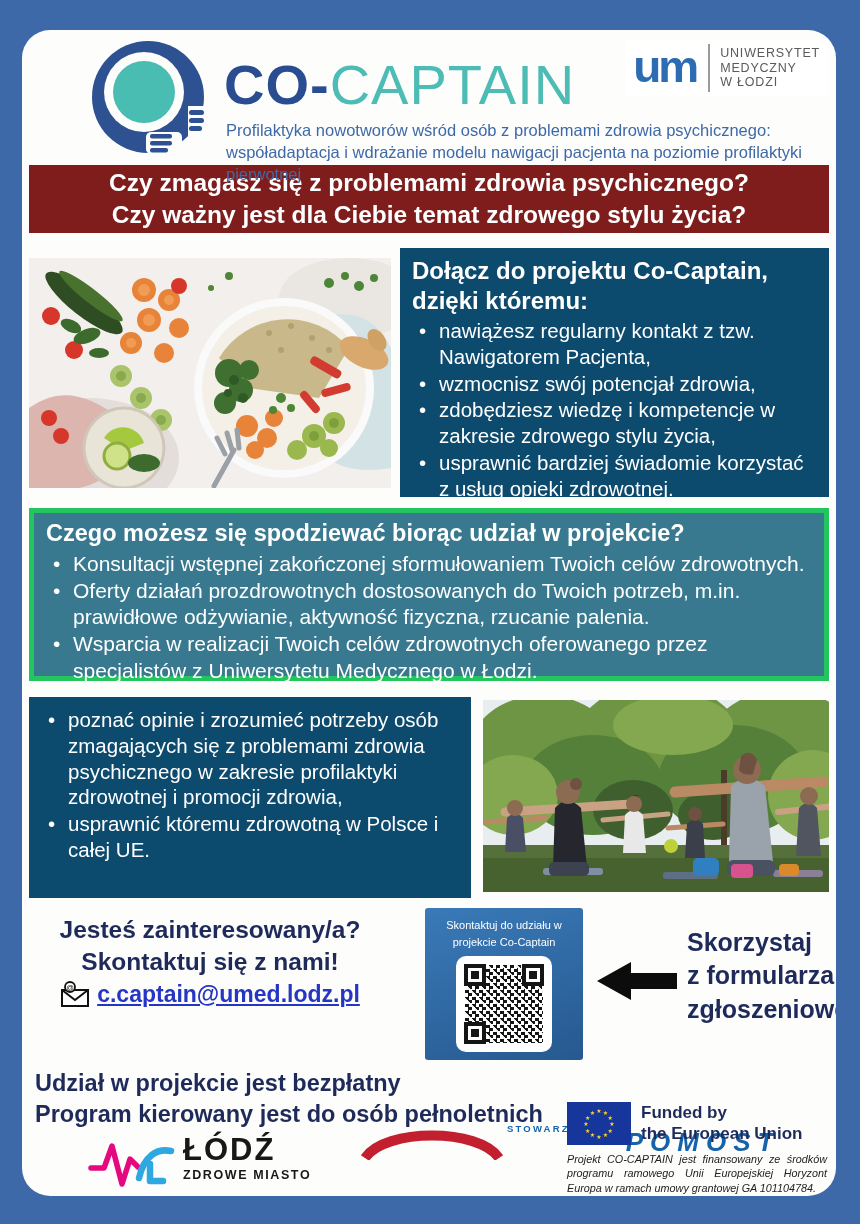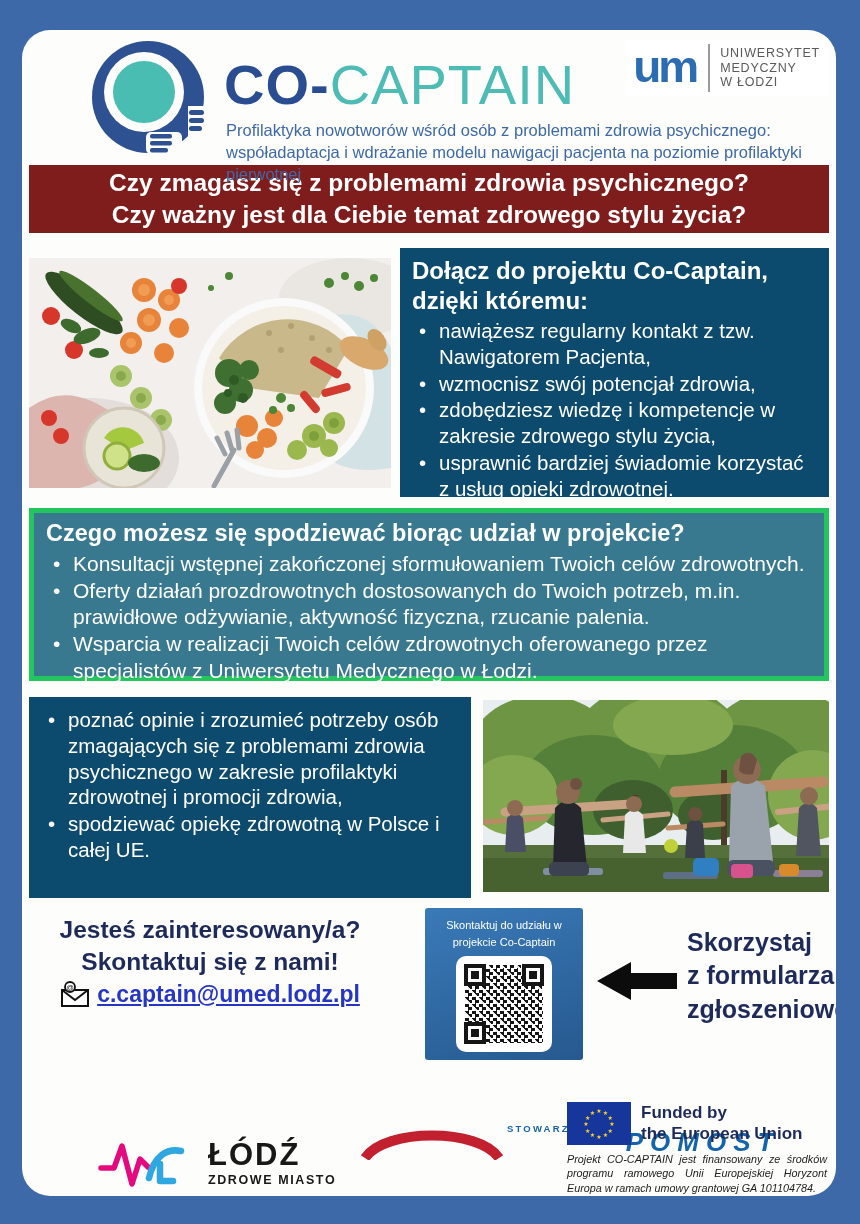--- a/index.html
+++ b/index.html
@@ -61,21 +61,21 @@
       background-size:100% 100%,7px 7px;}
   .qr-finder{position:absolute;width:22px;height:22px;border:4px solid #151515;background:#fff;}
   .qr-finder::after{content:"";position:absolute;inset:3px;background:#151515;}
   .qr-f1{left:8px;top:8px;} .qr-f2{right:8px;top:8px;} .qr-f3{left:8px;bottom:8px;}
   .arrow-wrap{margin:52px 10px 0 14px;flex:none;}
   .cta{padding-top:18px;color:#1e2a5a;font-size:25px;font-weight:700;line-height:1.33;}
 
   
   .bottom-block{position:relative;margin:6px 7px 0 13px;height:128px;}
   .note{position:absolute;left:0;top:0;color:#1e2a5a;font-weight:700;font-size:23.5px;line-height:1.3;}
-  .lodz{position:absolute;left:62px;top:66px;display:flex;align-items:center;gap:19px;}
+  .lodz{position:absolute;left:52px;top:66px;display:flex;align-items:flex-start;gap:4px;}
   .lodz-name{font-size:31px;font-weight:700;color:#181818;letter-spacing:2px;line-height:1;}
   .lodz-sub{font-size:12.5px;font-weight:700;color:#181818;letter-spacing:1.6px;margin-top:3px;}
   .pomost{position:absolute;left:322px;top:56px;width:160px;display:flex;flex-direction:row;align-items:center;}
   .pomost-top{font-size:9.5px;font-weight:700;color:#1464ac;letter-spacing:2.2px;margin-top:-27px;}
   .pomost-name{font-size:26px;font-weight:700;color:#1464ac;letter-spacing:7px;margin-top:1px;font-style:italic;}
   .eu-block{position:absolute;right:2px;top:34px;width:260px;}
   .eu-row{display:flex;align-items:center;}
   .eu-title{margin-left:10px;color:#1e2a5a;font-weight:700;font-size:17px;line-height:1.2;}
   .eu-fineprint{margin-top:7px;font-size:10.8px;font-style:italic;color:#222;text-align:justify;line-height:1.33;}
   svg{display:block;}
@@ -260,21 +260,21 @@
         <li>Konsultacji wstępnej zakończonej sformułowaniem Twoich celów zdrowotnych.</li>
         <li>Oferty działań prozdrowotnych dostosowanych do Twoich potrzeb, m.in. prawidłowe odżywianie, aktywność fizyczna, rzucanie palenia.</li>
         <li>Wsparcia w realizacji Twoich celów zdrowotnych oferowanego przez specjalistów z Uniwersytetu Medycznego w Łodzi.</li>
       </ul>
     </div>
 
     <div class="row3">
       <div class="teal-box help-box">
         <ul>
           <li>poznać opinie i zrozumieć potrzeby osób zmagających się z problemami zdrowia psychicznego w zakresie profilaktyki zdrowotnej i promocji zdrowia,</li>
-          <li>spodziewać opiekę zdrowotną w Polsce i całej UE.</li>
+          <li>usprawnić któremu zdrowotną w Polsce i całej UE.</li>
         </ul>
       </div>
       <div class="photo-yoga">
         <svg viewBox="0 0 352 192" width="352" height="192">
           <rect width="352" height="192" fill="#e8eef0"></rect>
           <g fill="#6d9544">
             <ellipse cx="60" cy="55" rx="75" ry="60"></ellipse>
               <ellipse cx="175" cy="45" rx="85" ry="62"></ellipse>
               <ellipse cx="300" cy="55" rx="80" ry="65"></ellipse>
           </g>
@@ -376,20 +376,24 @@
       </div>
 
       <div class="cta">
         <div>Skorzystaj</div>
         <div>z formularza</div>
         <div>zgłoszeniowego</div>
       </div>
     </div>
 
     <div class="bottom-block">
+      <div class="note">
+        <div>Udział w projekcie jest bezpłatny</div>
+        <div>Program kierowany jest do osób pełnoletnich</div>
+      </div>
 
       <div class="lodz">
         <span>
           <svg viewBox="0 0 92 58" width="92" height="58">
             <polyline points="4,34 17,34 25,12 35,50 43,25 51,33" fill="none" stroke="#e5097f" stroke-width="5.5" stroke-linejoin="round" stroke-linecap="round"></polyline>
             <path d="M52,44 C57,22 70,14 84,17" fill="none" stroke="#2fa8e1" stroke-width="6.5" stroke-linecap="round"></path>
             <path d="M63,30 L63,47 L76,47" fill="none" stroke="#2fa8e1" stroke-width="6.5" stroke-linecap="round" stroke-linejoin="round"></path>
           </svg>
         </span>
         <span>

